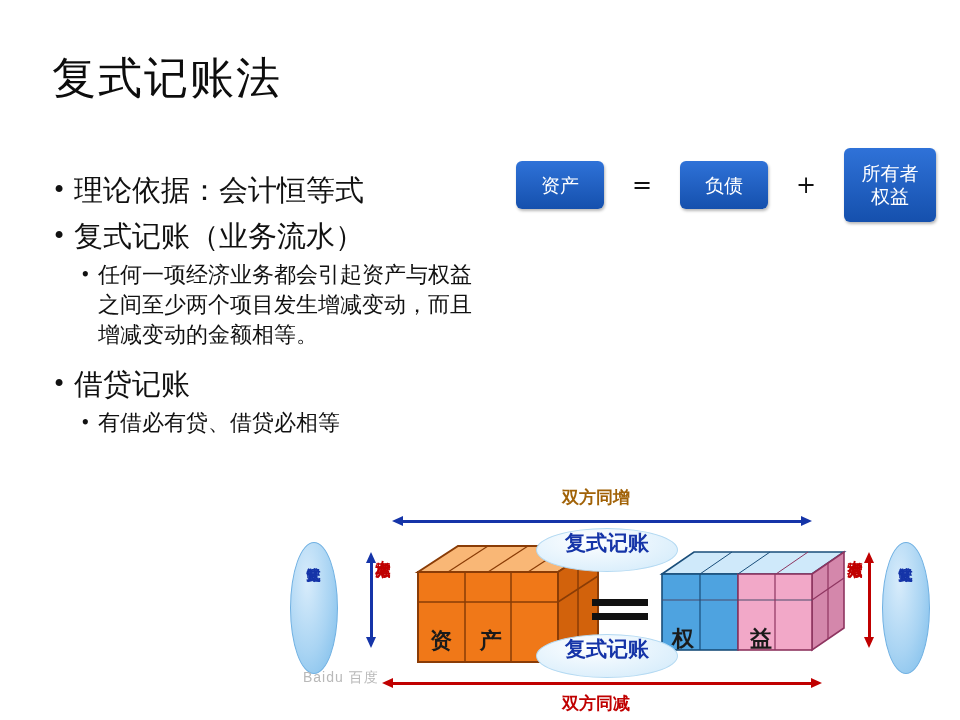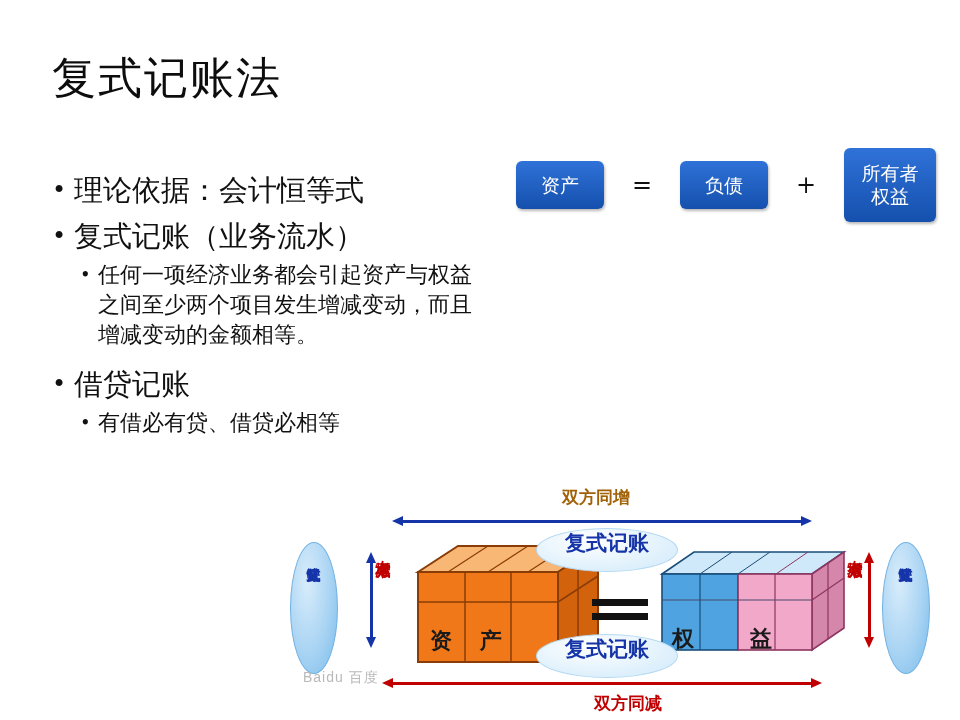--- a/index.html
+++ b/index.html
@@ -139,21 +139,20 @@
     position: absolute;
     left: 130px;
     top: 30px;
     width: 420px;
     height: 10px;
   }
   .bot-label {
     left: 300px; top: 206px;
     font-size: 17px;
     color: #c00000;
-    margin-left: 32px;
   }
   .bot-arrow {
     position: absolute;
     left: 120px;
     top: 192px;
     width: 440px;
     height: 10px;
   }
   .arrow-line {
     position: absolute;

